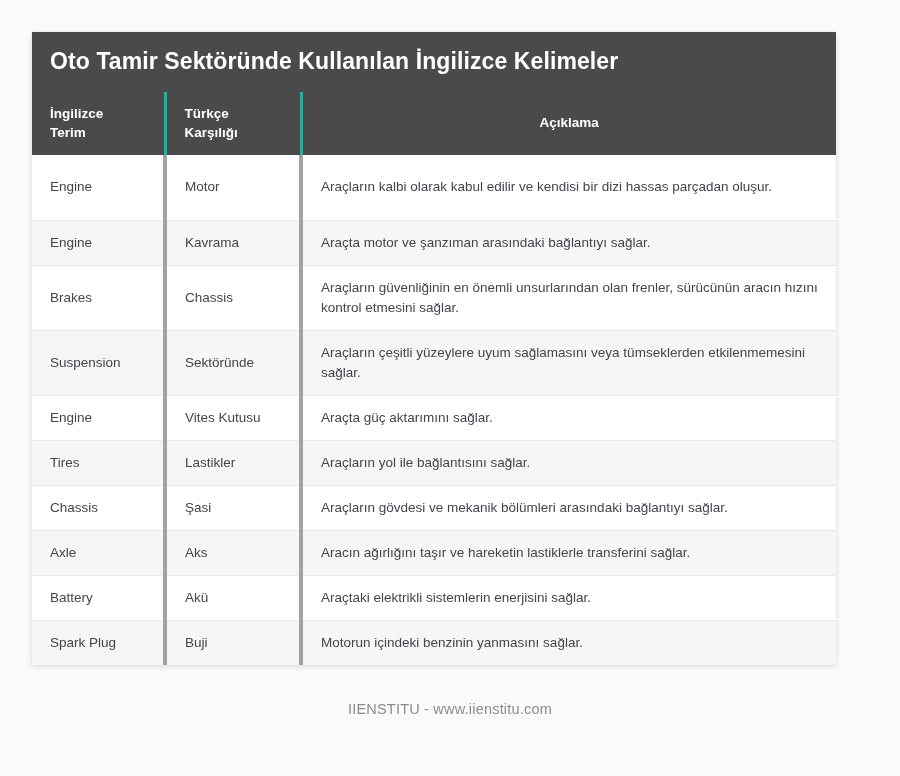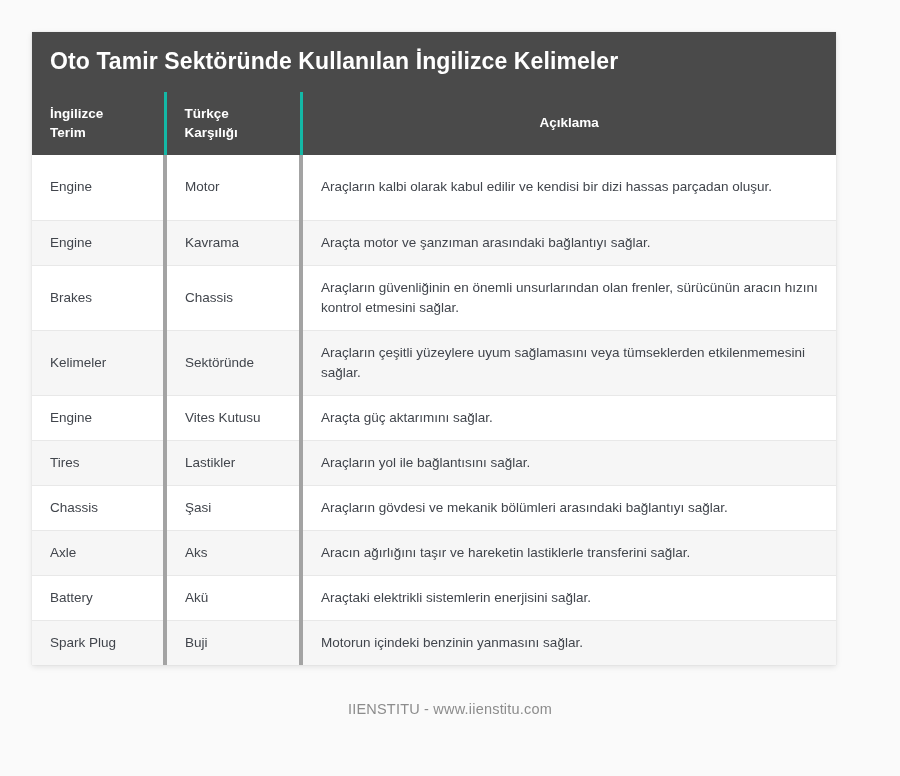--- a/index.html
+++ b/index.html
@@ -156,21 +156,21 @@
           <td class="cell-desc">Araçta motor ve şanzıman arasındaki bağlantıyı sağlar.</td>
         </tr>
 
         <tr class="h2row">
           <td class="cell-en">Brakes</td>
           <td class="cell-tr">Chassis</td>
           <td class="cell-desc">Araçların güvenliğinin en önemli unsurlarından olan frenler, sürücünün aracın hızını kontrol etmesini sağlar.</td>
         </tr>
 
         <tr class="h2row alt">
-          <td class="cell-en">Kelimeler</td>
+          <td class="cell-en">Suspension</td>
           <td class="cell-tr">Sektöründe</td>
           <td class="cell-desc">Araçların çeşitli yüzeylere uyum sağlamasını veya tümseklerden etkilenmemesini sağlar.</td>
         </tr>
 
         <tr class="h1row">
           <td class="cell-en">Engine</td>
           <td class="cell-tr">Vites Kutusu</td>
           <td class="cell-desc">Araçta güç aktarımını sağlar.</td>
         </tr>
 

